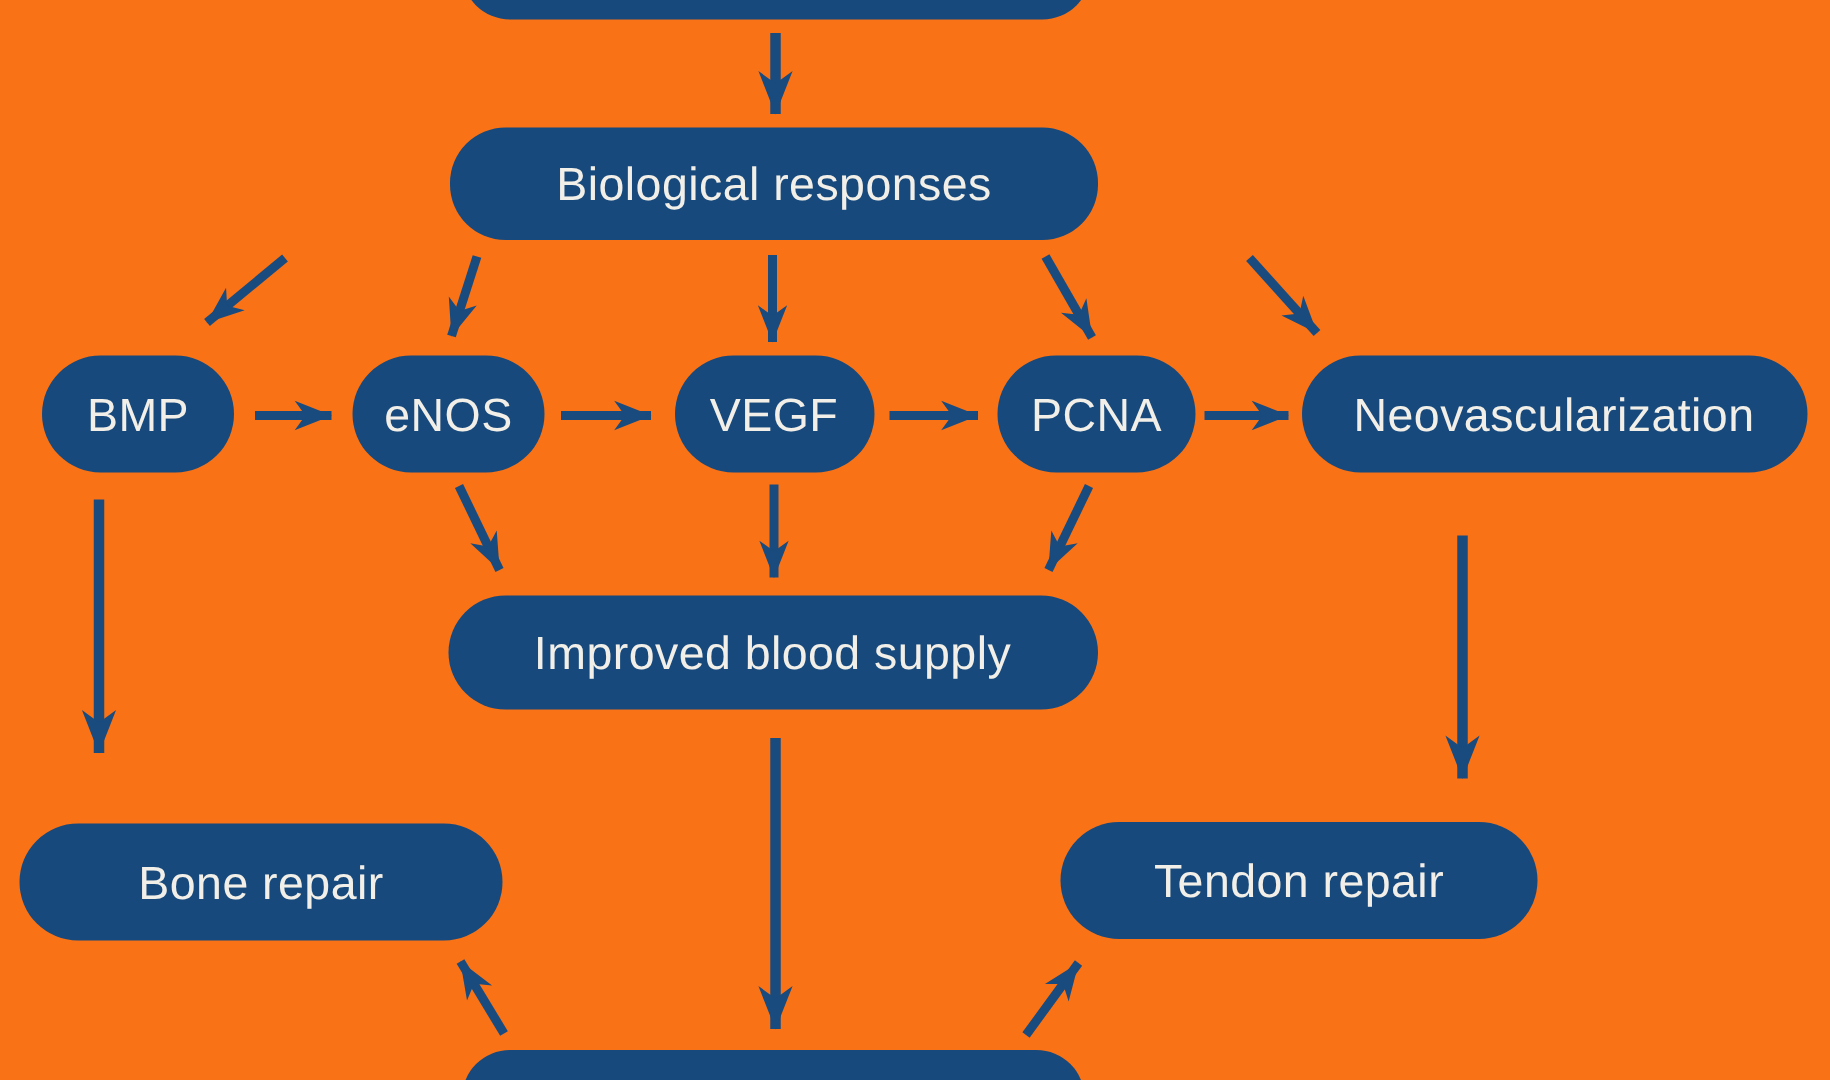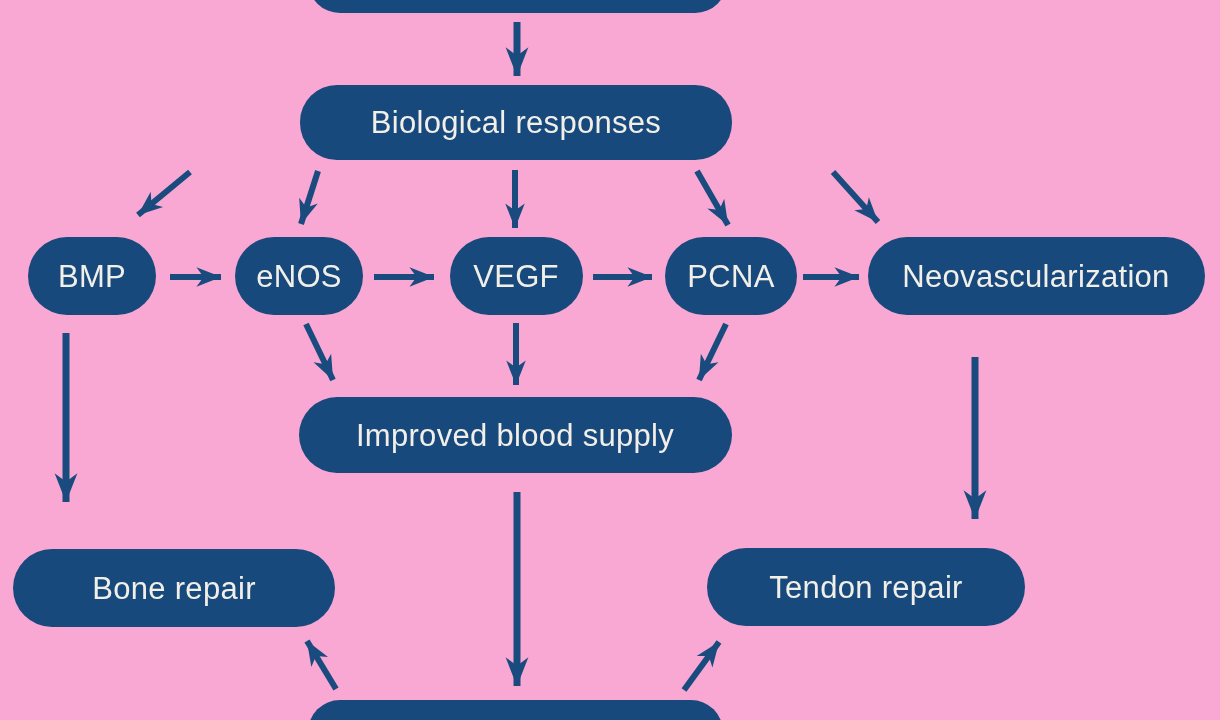--- a/index.html
+++ b/index.html
@@ -5,21 +5,21 @@
   html, body {
     margin: 0;
     padding: 0;
     background: #ffffff;
   }
   .stage {
     position: relative;
     width: 1220px;
     height: 720px;
     overflow: hidden;
-    background: #f9a8d4;
+    background: #f97316;
   }
   svg.diagram {
     display: block;
     width: 1220px;
     height: 720px;
   }
   .node {
     fill: var(--node-fill, #17497c);
   }
   .node-text {

